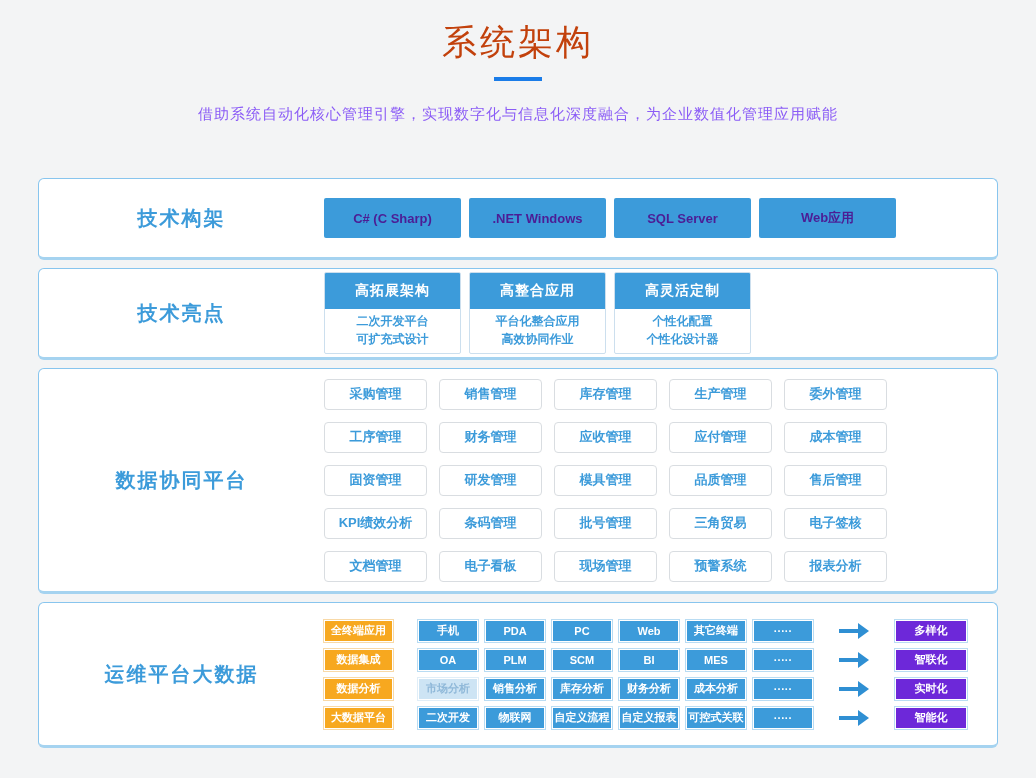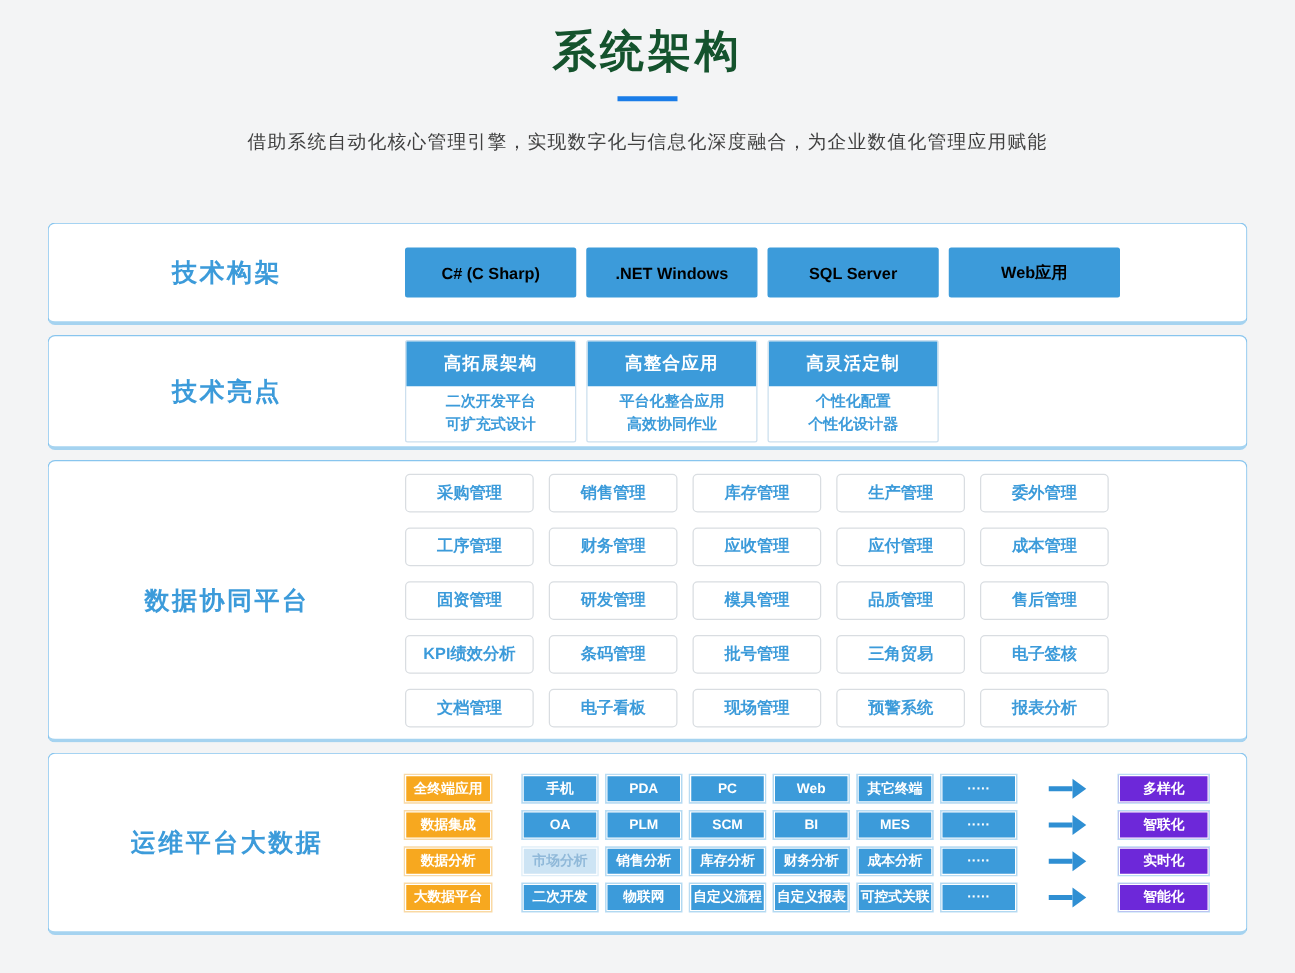--- a/index.html
+++ b/index.html
@@ -5,28 +5,28 @@
   * { box-sizing: border-box; margin: 0; padding: 0; }
   html, body { width: 1036px; height: 778px; }
   body {
     background: #f3f4f5;
     font-family: "Liberation Sans", "DejaVu Sans", sans-serif;
     overflow: hidden;
     position: relative;
   }
   .header { text-align: center; padding-top: 21px; }
   .page-title {
-    font-size: 35px; font-weight: 700; color: #14532d;
+    font-size: 35px; font-weight: 400; color: #c2410c;
     letter-spacing: 3px; line-height: 42px;
   }
   .title-underline {
     width: 48px; height: 4px; background: #1a7ce8; margin: 14px auto 0;
   }
   .subtitle {
-    margin-top: 24px; font-size: 15px; color: #404040;
+    margin-top: 24px; font-size: 15px; color: #8b5cf6;
     letter-spacing: 1px; line-height: 18px;
   }
   .panels { width: 960px; margin: 55px auto 0; }
   .panel {
     background: #ffffff;
     border: 1px solid #88c5ee;
     border-bottom: 3px solid #a5d3f0;
     border-radius: 6px;
     display: flex; align-items: center;
     margin-bottom: 8px;
@@ -37,21 +37,21 @@
     letter-spacing: 2px;
   }
   .panel-tech { height: 82px; }
   .panel-highlights { height: 92px; }
   .panel-platform { height: 226px; }
   .panel-bigdata { height: 146px; }
 
   .row-flex { display: flex; gap: 8px; align-items: center; }
 
   .tech-btn {
-    width: 137px; height: 40px; background: #3c9bda; color: #000000;
+    width: 137px; height: 40px; background: #3c9bda; color: #4c1d95;
     font-size: 13px; font-weight: bold; border-radius: 2px;
     display: flex; align-items: center; justify-content: center;
   }
 
   .hl-card {
     width: 137px; background: #fff; border: 1px solid #ccdfee;
     border-radius: 2px; overflow: hidden;
   }
   .hl-card-header {
     height: 36px; background: #3c9bda; color: #fff;

